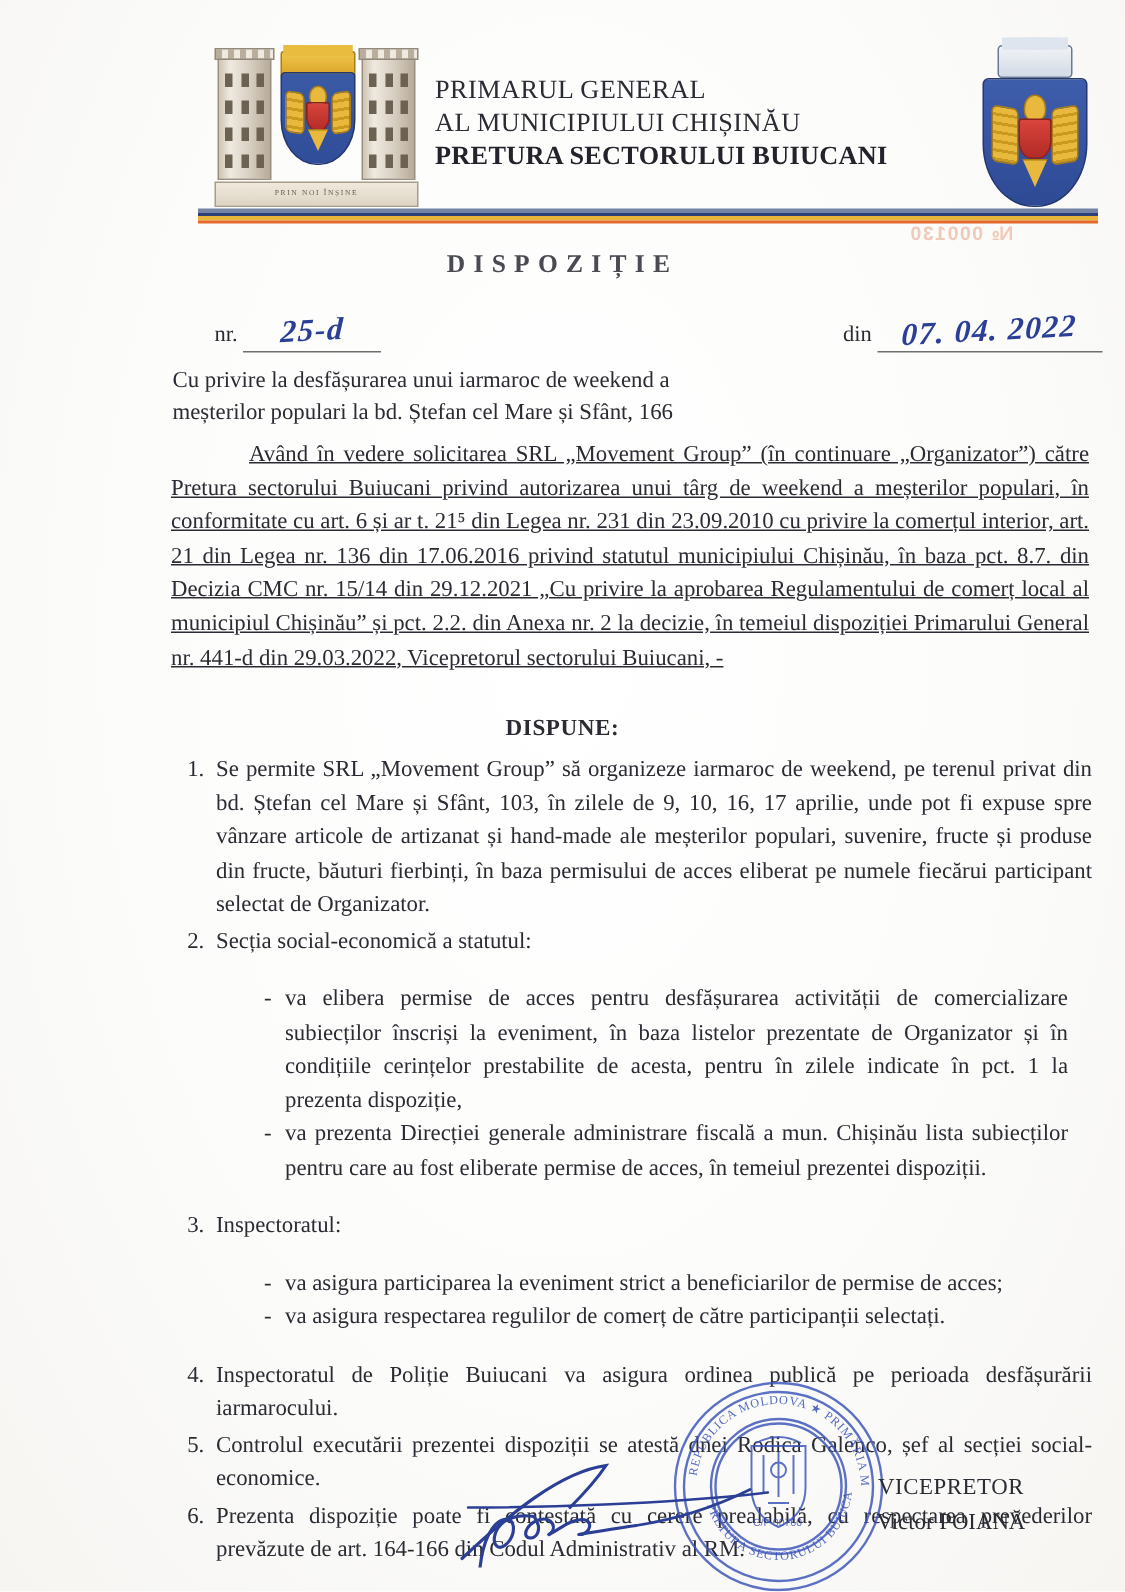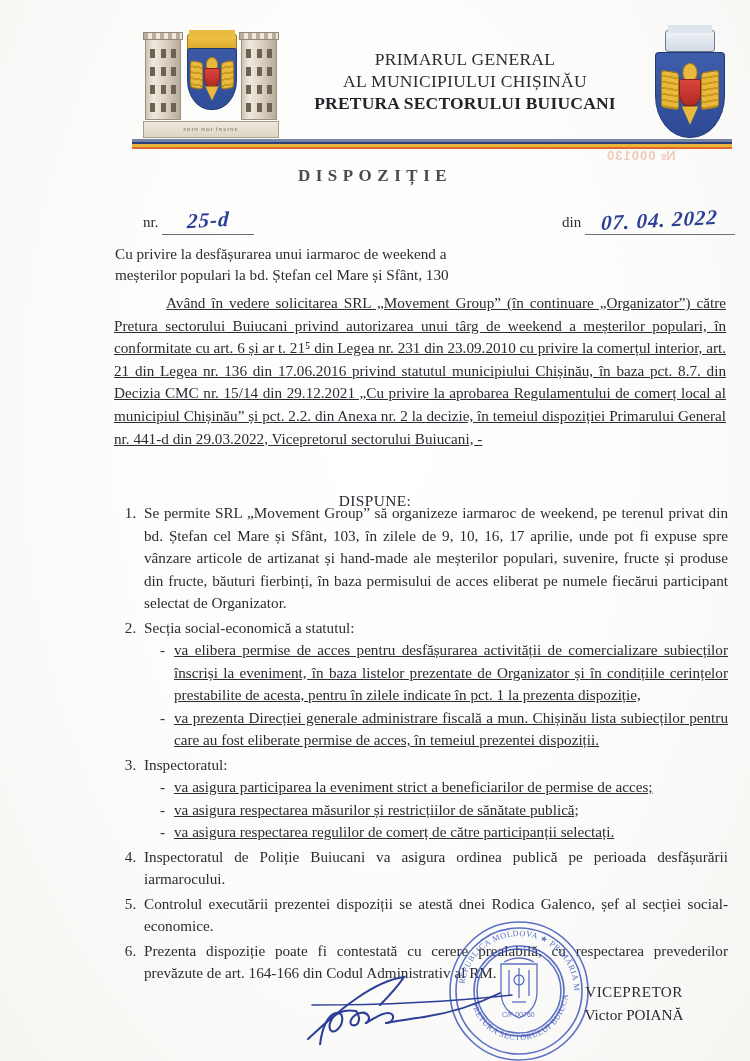--- a/index.html
+++ b/index.html
@@ -180,21 +180,20 @@
   .md-shield .eagle .wing { width: 18px; height: 38px; top: 12px; }
   .md-shield .eagle .body { width: 15px; height: 18px; }
   .md-shield .eagle .escutcheon { width: 22px; height: 27px; top: 20px; }
   .md-shield .eagle .tail { width: 15px; height: 17px; }
 
   
   .title-block {
     position: absolute;
     left: 290px; top: 22px;
     width: 350px;
-    text-align: center;
   }
   .title-block .t1,
   .title-block .t2 {
     font-size: 17.5px;
     letter-spacing: .3px;
     line-height: 22px;
     color: #2b2b33;
   }
   .title-block .t3 {
     font-size: 17.5px;
@@ -285,47 +284,46 @@
     left: 114px; right: 24px; top: 292px;
     font-size: 15.2px;
     line-height: 22.6px;
     text-align: justify;
     text-indent: 52px;
     hyphens: none;
     text-decoration: underline;
   }
   .dispune {
     position: absolute;
-    left: 0; right: 0; top: 492px;
+    left: 0; right: 0; top: 477px;
     text-align: center;
     font-size: 15.4px;
-    font-weight: normal;
+    font-weight: bold;
     letter-spacing: .4px;
   }
 
   ol.clauses {
     position: absolute;
     left: 118px; right: 22px; top: 502px;
     margin: 0;
     padding: 0 0 0 22px;
     list-style: decimal;
     font-size: 15.2px;
     line-height: 22.5px;
   }
   ol.clauses > li {
     margin-bottom: 2px;
     text-align: justify;
     padding-left: 4px;
   }
   ol.clauses > li::marker { font-size: 15.2px; }
   ul.dashes {
-    margin: 0;
+    margin: 16px;
     padding: 0 0 0 16px;
     list-style: none;
-    text-decoration: underline;
   }
   ul.dashes > li {
     position: relative;
     text-align: justify;
     padding-left: 14px;
     margin-bottom: 0px;
   }
   ul.dashes > li::before {
     content: "-";
     position: absolute;
@@ -462,36 +460,35 @@
     <span>nr.</span>
     <span class="fill-rule"><span class="hand">25-d</span></span>
   </div>
   <div class="din-line">
     <span>din</span>
     <span class="fill-rule"><span class="hand">07. 04. 2022</span></span>
   </div>
 
   <div class="subject">
     <div>Cu  privire la desfășurarea unui iarmaroc de weekend a</div>
-    <div>meșterilor populari la bd. Ștefan cel Mare și Sfânt, 130</div>
+    <div>meșterilor populari la bd. Ștefan cel Mare și Sfânt, 166</div>
   </div>
 
   <div class="preamble">Având în vedere solicitarea SRL „Movement Group” (în continuare „Organizator”) către Pretura sectorului Buiucani privind autorizarea unui târg de weekend a meșterilor populari, în conformitate cu art. 6 și ar t. 21⁵ din Legea nr. 231 din 23.09.2010 cu privire la comerțul interior, art. 21 din Legea nr. 136 din 17.06.2016 privind statutul municipiului Chișinău, în baza pct. 8.7. din Decizia CMC nr. 15/14 din 29.12.2021 „Cu privire la aprobarea Regulamentului de comerț local al municipiul Chișinău” și pct. 2.2. din Anexa nr. 2 la decizie, în temeiul dispoziției Primarului General nr. 441-d din 29.03.2022, Vicepretorul sectorului Buiucani, -</div>
 
   <div class="dispune">DISPUNE:</div>
 
   <ol class="clauses">
       <li><span>Se permite SRL „Movement Group” să organizeze iarmaroc de weekend, pe terenul privat din bd. Ștefan cel Mare și Sfânt, 103, în zilele de 9, 10, 16, 17 aprilie, unde pot fi expuse spre vânzare articole de artizanat și hand-made ale meșterilor populari, suvenire, fructe și produse din fructe, băuturi fierbinți, în baza permisului de acces eliberat pe numele fiecărui participant selectat de Organizator.</span></li>
       <li><span>Secția social-economică a statutul:</span><ul class="dashes">
           <li>va elibera permise de acces pentru desfășurarea activității de comercializare subiecților înscriși la eveniment, în baza listelor prezentate de Organizator și în condițiile cerințelor prestabilite de acesta, pentru în zilele indicate în pct. 1 la prezenta dispoziție,</li>
           <li>va prezenta Direcției generale administrare fiscală a mun. Chișinău lista subiecților pentru care au fost eliberate permise de acces, în temeiul prezentei dispoziții.</li>
         </ul></li>
       <li><span>Inspectoratul:</span><ul class="dashes">
           <li>va asigura participarea la eveniment strict a beneficiarilor de permise de acces;</li>
-          <li>va asigura respectarea măsurilor și restricțiilor de sănătate publică;</li>
           <li>va asigura respectarea regulilor de comerț de către participanții selectați.</li>
         </ul></li>
       <li><span>Inspectoratul de Poliție Buiucani va asigura ordinea publică pe perioada desfășurării iarmarocului.</span></li>
       <li><span>Controlul executării prezentei dispoziții se atestă dnei Rodica Galenco, șef al secției social-economice.</span></li>
       <li><span>Prezenta dispoziție poate fi contestată cu cerere prealabilă, cu respectarea prevederilor prevăzute de art. 164-166 din Codul Administrativ al RM.</span></li>
     </ol>
 
   <div class="seal">
     <svg width="146" height="146" viewBox="0 0 146 146" xmlns="http://www.w3.org/2000/svg">
       <defs>

